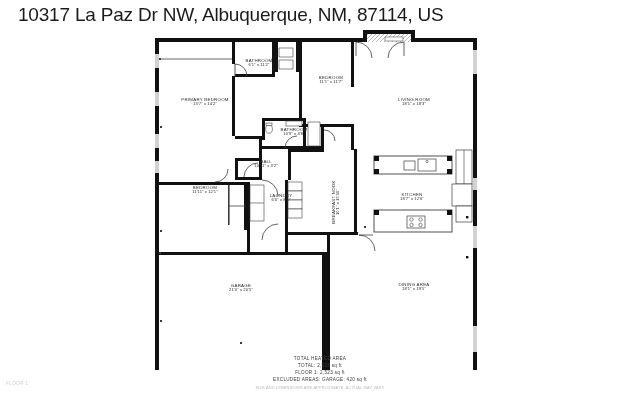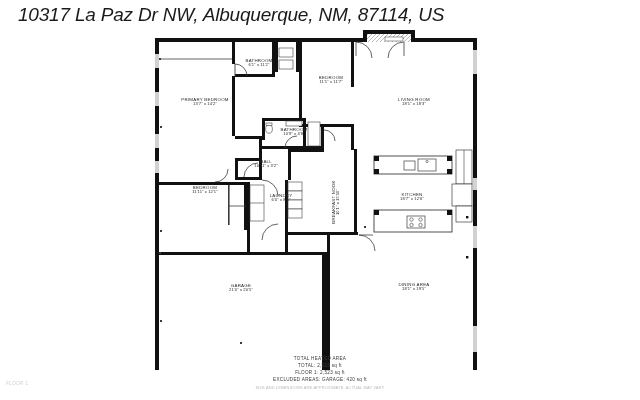--- a/index.html
+++ b/index.html
@@ -6,21 +6,21 @@
   body{
     width:640px;height:400px;
     background:#ffffff;
     font-family:"Liberation Sans", sans-serif;
     overflow:hidden;
     position:relative;
   }
   #title{
     position:absolute; left:18px; top:4px;
     font-size:19px; font-weight:400; color:#1b1b1b;
-    letter-spacing:-0.2px; white-space:nowrap;font-style:italic;
+    letter-spacing:-0.2px; white-space:nowrap;
   }
   #plan{
     position:absolute; left:0; top:30px;
     width:640px; height:340px;
   }
   .lbl{
     position:absolute;
     font-family:"Liberation Sans", sans-serif;
     color:#2a2a2a;
     text-align:center;

